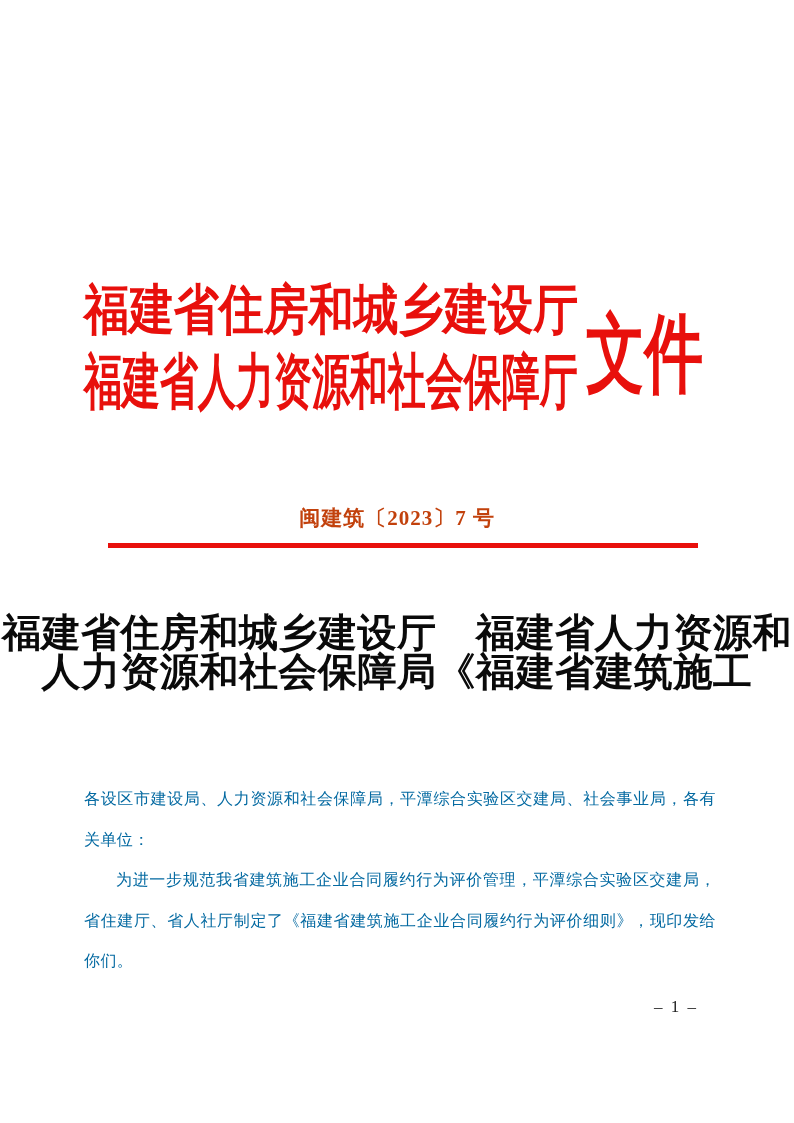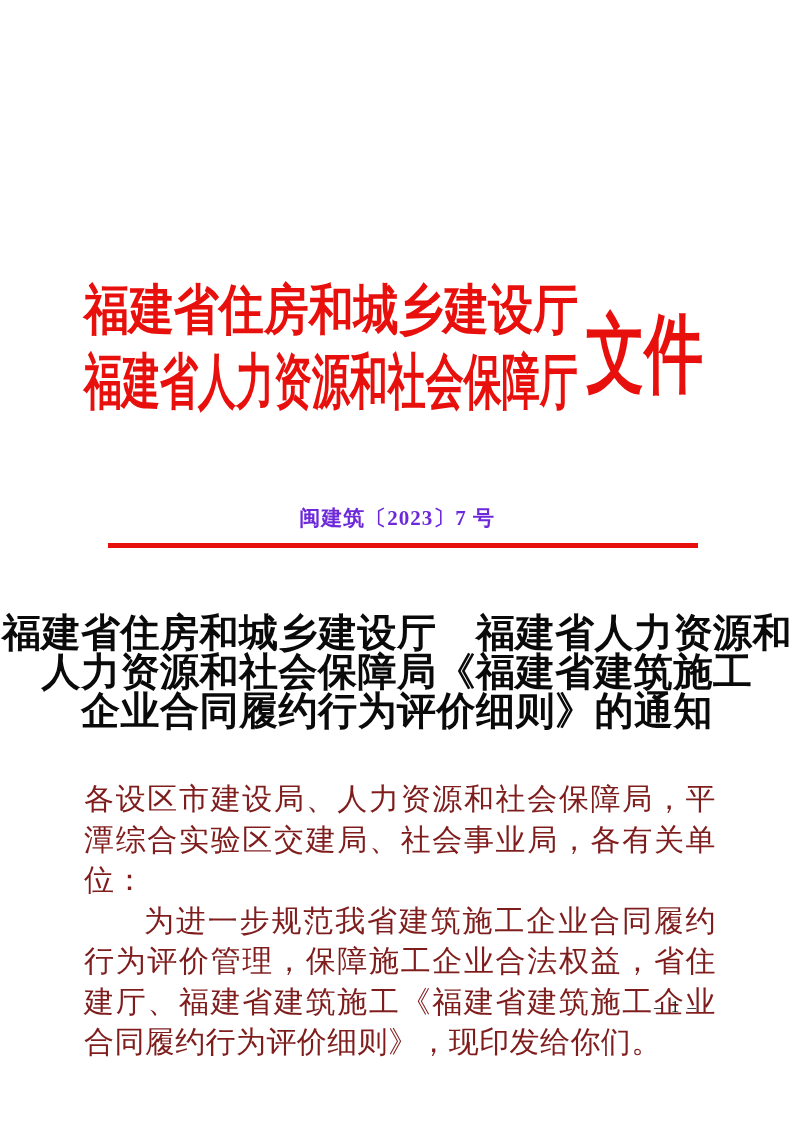--- a/index.html
+++ b/index.html
@@ -22,39 +22,39 @@
   .doc-type{
     position:absolute; left:586px; top:310px; color:var(--red);
     font-weight:bold; font-size:86px; line-height:1; white-space:nowrap;
     transform:scaleX(0.68); transform-origin:0 50%;
   }
 
   
   .doc-number{
     position:absolute; top:504px; left:0; right:0; text-align:center;
     font-family:"Liberation Serif", serif; font-weight:bold;
-    font-size:21px; letter-spacing:1px; color:#6d28d9;
+    font-size:21px; letter-spacing:1px; color:#c2410c;
   }
   .red-rule{
     position:absolute; top:543px; left:108px; width:590px; height:5px;
     background:var(--red);
   }
 
   
   .doc-title{
     position:absolute; top:613px; left:0; right:0; text-align:center;
     font-weight:bold; font-size:39px; line-height:39px; color:#0a0a0a;
     letter-spacing:0.5px;
   }
 
   
   .body-text{
     position:absolute; top:779px; left:84px; width:632px;
-    font-size:30px; line-height:40.5px; letter-spacing:0.4px;
-    color:#7f1d1d; text-align:justify;
+    font-size:16px; line-height:40.5px; letter-spacing:0.4px;
+    color:#0369a1; text-align:justify;
   }
   .body-text p{ margin:0; }
   .body-text p.indented{ text-indent:2em; }
 
   
   .page-number{
     position:absolute; top:997px; right:96px;
     font-family:"Liberation Serif", serif; font-size:17px; color:#222;
     letter-spacing:2px;
   }
@@ -96,23 +96,22 @@
 
   <div class="doc-type">文件</div>
 
   <div class="doc-number">闽建筑〔2023〕7 号</div>
 
   <div class="red-rule"></div>
 
   <div class="doc-title">
     <div>福建省住房和城乡建设厅　福建省人力资源和</div>
     <div>人力资源和社会保障局《福建省建筑施工</div>
-    <div>企业合同履约行为评价细则》的通知</div>
   </div>
 
   <div class="body-text">
     <p>各设区市建设局、人力资源和社会保障局，平潭综合实验区交建局、社会事业局，各有关单位：</p>
-    <p class="indented">为进一步规范我省建筑施工企业合同履约行为评价管理，保障施工企业合法权益，省住建厅、福建省建筑施工《福建省建筑施工企业合同履约行为评价细则》，现印发给你们。</p>
+    <p class="indented">为进一步规范我省建筑施工企业合同履约行为评价管理，平潭综合实验区交建局，省住建厅、省人社厅制定了《福建省建筑施工企业合同履约行为评价细则》，现印发给你们。</p>
   </div>
 
   <div class="page-number">– 1 –</div>
 
 </div>
 
 </body></html>

